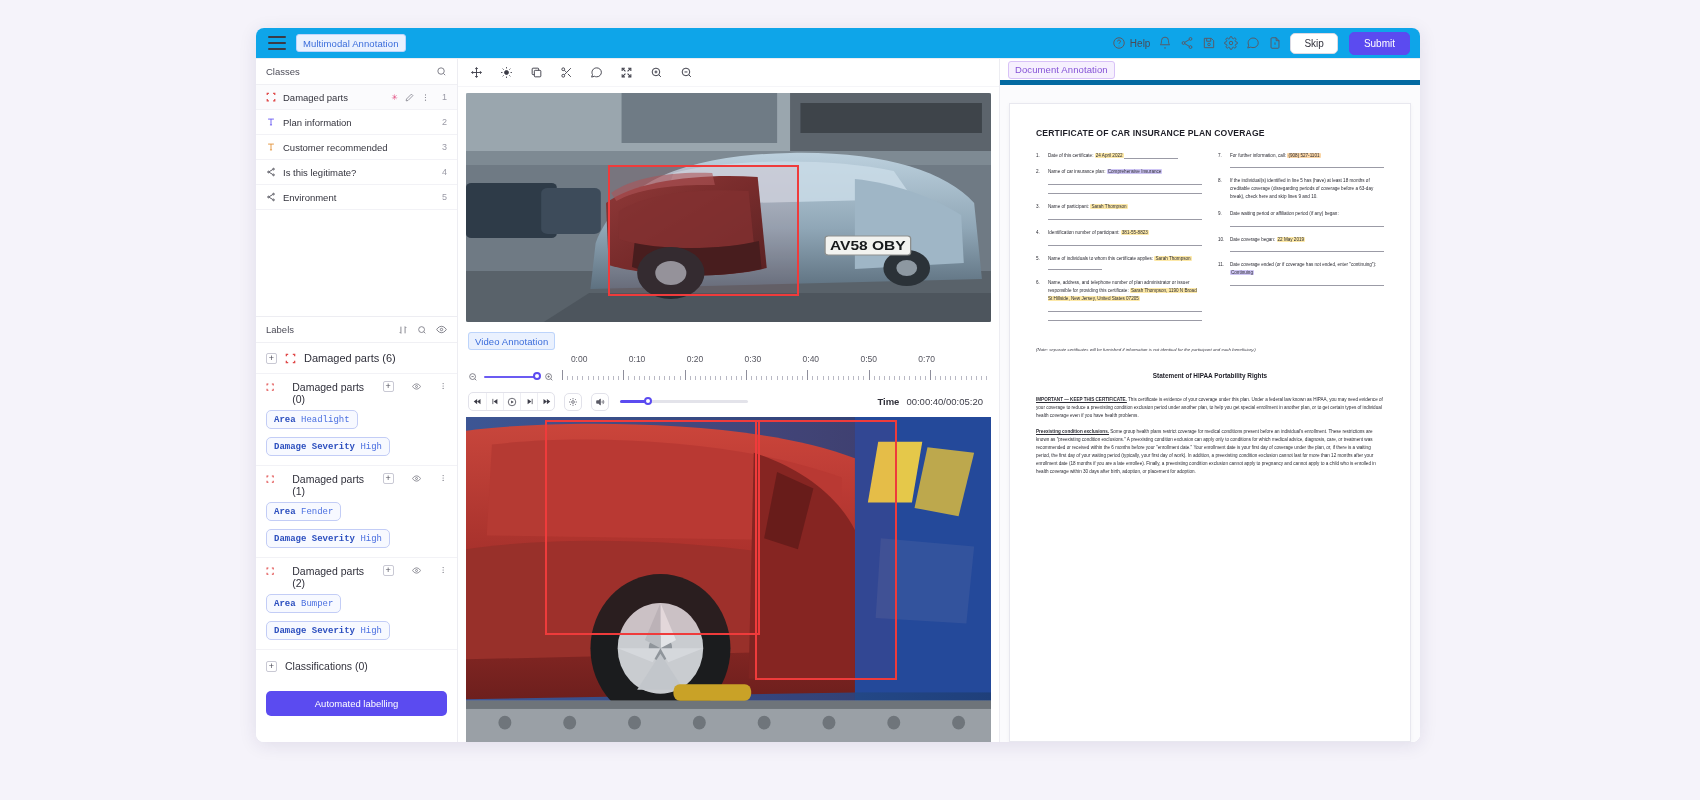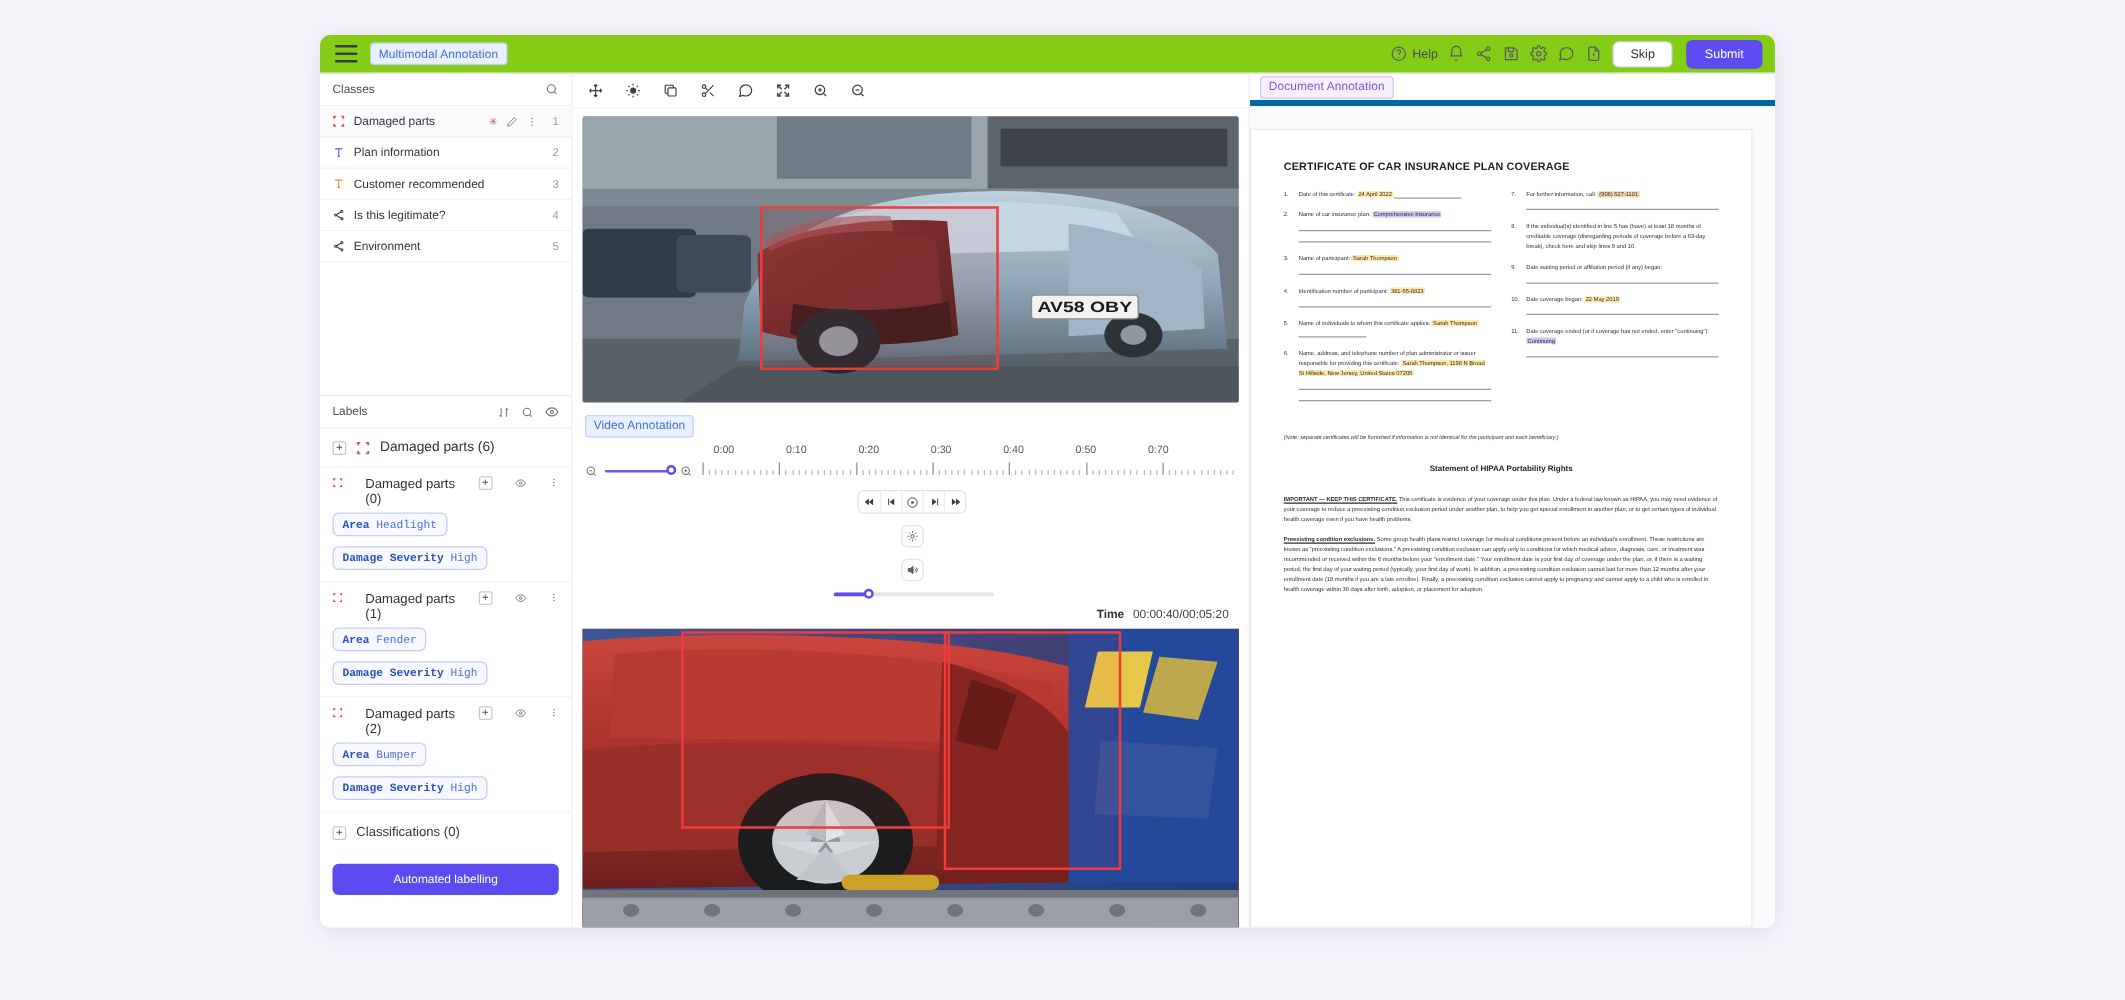--- a/index.html
+++ b/index.html
@@ -26,21 +26,21 @@
   }
 
   
   .topbar {
     height: 31px;
     flex: 0 0 31px;
     display: flex;
     align-items: center;
     border-bottom: 1px solid #ededf2;
     padding: 0 10px 0 8px;
-    background:#84cc16;
+    background:#0ea5e9;
   }
   .hamburger { width: 18px; height: 14px; display:flex; flex-direction:column; justify-content:space-between; margin: 0 10px 0 4px; cursor:pointer;}
   .hamburger span { display:block; height:1.6px; background:#3b3b46; border-radius:2px;}
   .tag {
     font-size: 9.5px;
     padding: 2.5px 6px;
     border-radius: 3px;
     letter-spacing: .1px;
     white-space: nowrap;
   }
@@ -155,38 +155,38 @@
   .timeline-row { display:flex; align-items:flex-end; padding:0 8px 0 10px; gap:8px; height:36px;}
   .zoom-slider { display:flex; align-items:center; gap:6px; padding-bottom:6px;}
   .zs-track { width:54px; height:2.5px; background:#6b5bf2; border-radius:2px; position:relative;}
   .zs-knob { position:absolute; right:-3px; top:-3.3px; width:8px;height:8px;border-radius:50%;background:#fff;border:2px solid #5b4bf0;}
   .ruler { flex:1 1 auto; position:relative; height:34px;}
   .ruler-labels { position:absolute; top:0; left:0; right:0; height:12px; }
   .ruler-labels span { position:absolute; font-size:8.5px; color:#55555f; transform:translateX(-50%); }
   .ticks { position:absolute; bottom:8px; left:0; right:0; height:11px; display:flex; }
   .tick { flex:1 1 auto; border-left:1px solid #b9b9c4; height:4px; align-self:flex-end;}
   .tick.major { height:10px; border-left:1px solid #8e8e9b;}
-  .ctrl-row { display:flex; align-items:center; gap:9px; padding:4px 8px 6px 10px;flex-direction:column; }
+  .ctrl-row { display:flex; align-items:center; gap:9px; padding:4px 8px 6px 10px; }
   .ctrl-group { display:flex; align-items:center; border:1px solid #e2e2ea; border-radius:5px; overflow:hidden;}
   .ctrl-group .cb { width:17px;height:17px; display:flex;align-items:center;justify-content:center; cursor:pointer; color:#3c3c47;}
   .ctrl-group .cb + .cb { border-left:1px solid #eeeef3;}
   .sq-ctl { width:18px;height:18px;border:1px solid #e2e2ea;border-radius:5px;display:flex;align-items:center;justify-content:center;color:#3c3c47;cursor:pointer;}
   .vol-track { width:128px; height:2.5px; background:#e3e3ea; border-radius:2px; position:relative; margin-left:2px;}
   .vol-fill { position:absolute; left:0; top:0; height:100%; width:27px; background:#5b4bf0; border-radius:2px;}
   .vol-knob { position:absolute; left:24px; top:-3.3px; width:8px;height:8px;border-radius:50%;background:#fff;border:2px solid #5b4bf0;}
   .time-label { margin-left:auto; display:flex; gap:7px; align-items:center; font-size:9.5px; padding-right:8px;}
   .time-label .k { color:#30303a; font-weight:bold;}
   .time-label .v { color:#3d3d48;}
   .video-stage { padding:0 8px; flex:1 1 auto; min-height:0;}
   .video-photo { position:relative; width:100%; height:100%; overflow:hidden; background:#6d2323;}
 
   
   .docpane { width:420px; flex:0 0 420px; display:flex; flex-direction:column; background:#fff; min-height:0;}
   .doc-head { height:26px; flex:0 0 26px; display:flex; align-items:center; padding:0 8px; border-bottom:5px solid #0369a1;}
-  .doc-scroll { flex:1 1 auto; background:#fbfbfd; padding:18px 0 0 0; display:flex; justify-content:flex-start; min-height:0;}
+  .doc-scroll { flex:1 1 auto; background:#fbfbfd; padding:18px 0 0 0; display:flex; justify-content:center; min-height:0;}
   .doc-page {
     width:402px; background:#fff; border:1px solid #e8e8ef;
     box-shadow:0 1px 4px rgba(0,0,0,0.04);
     padding:22px 26px 20px 26px;
     font-size:4.6px; color:#2b2b33; line-height:1.7;
   }
   .doc-title { font-size:8.6px; font-weight:bold; letter-spacing:.15px; margin-bottom:11px; color:#1d1d26;}
   .doc-cols { display:flex; gap:16px; }
   .doc-col { flex:1 1 0; }
   .doc-li { display:flex; gap:4px; margin-bottom:9px; }

